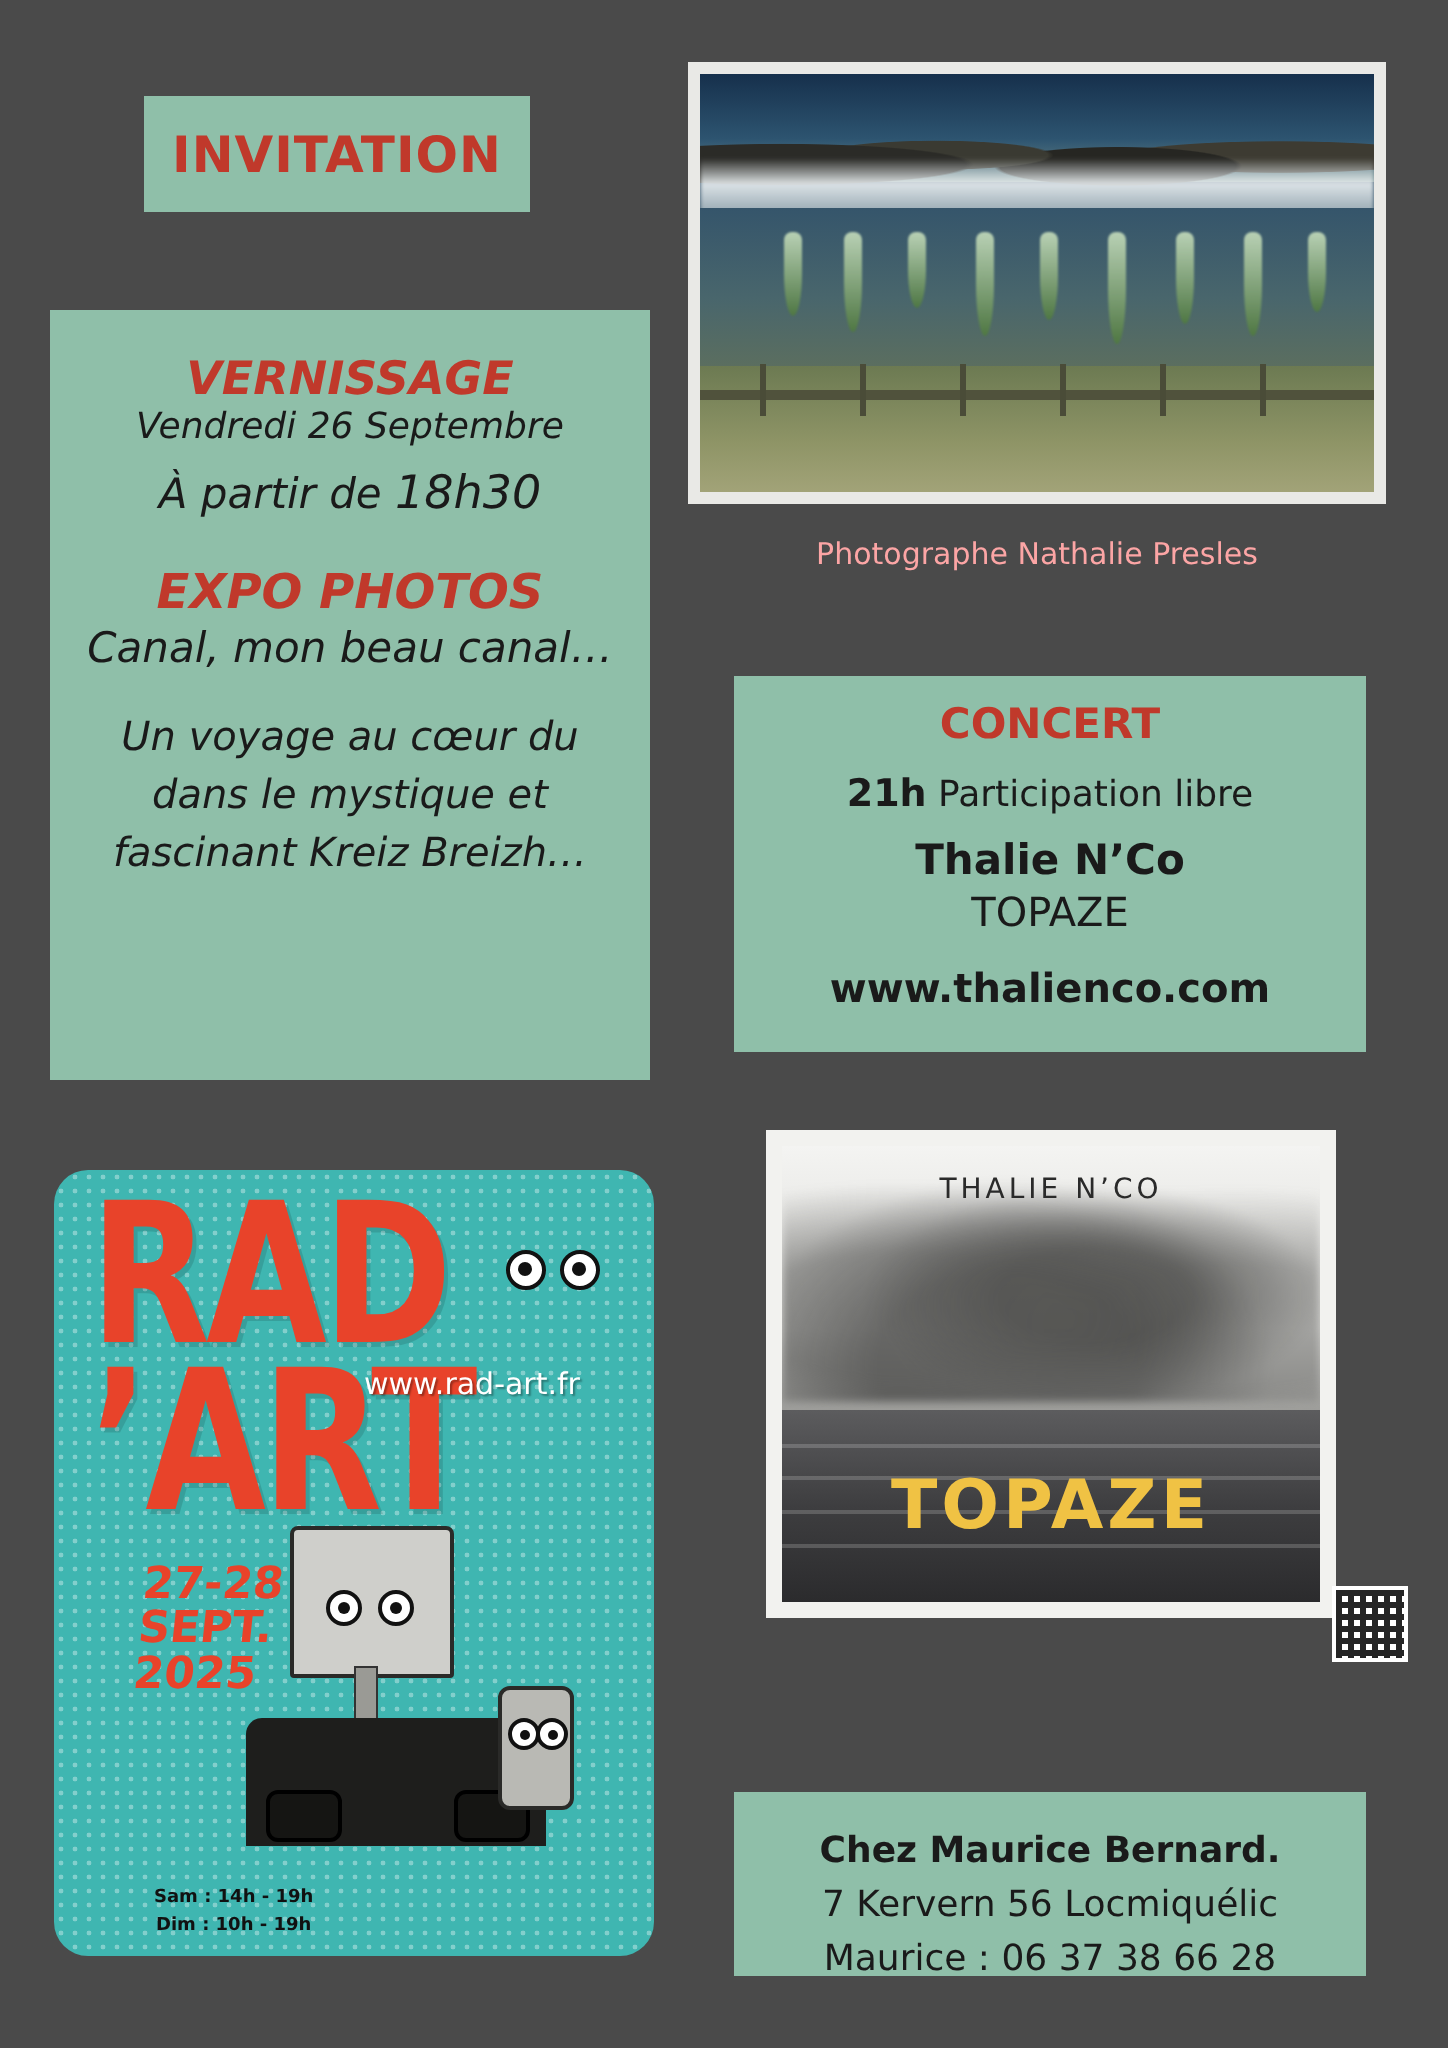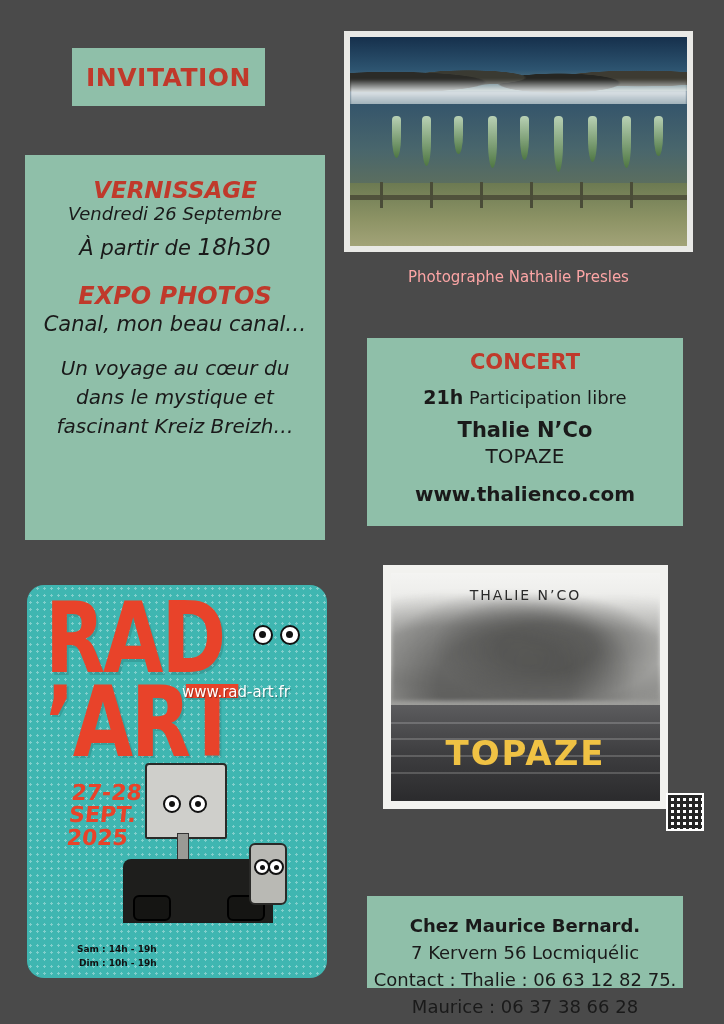--- a/index.html
+++ b/index.html
@@ -250,21 +250,21 @@
   .ra-tank .eye.r { left: 17px; }
   .ra-tank .eye::after {
     content: ""; position: absolute; width: 5px; height: 5px; border-radius: 50%;
     background: #111; left: 3.5px; top: 3.5px;
   }
   .ra-footer {
     position: absolute; left: 0; bottom: 0; width: 100%; height: 42px;
   }
   .ra-f-left {
     position: absolute; left: 50px; bottom: 8px; color: #111; font-size: 9px;
-    font-weight: bold; line-height: 1.5; text-align: right;
+    font-weight: bold; line-height: 1.5; text-align: center;
   }
   .ra-f-right {
     position: absolute; left: 132px; bottom: 8px; color: #e8432a; font-size: 10px;
     font-weight: bold; line-height: 1.5; text-align: left;
   }
 
   
   #album-frame {
     position: absolute;
     left: 383px;
@@ -465,17 +465,16 @@
     </div>
   </div>
 
   <div id="qr-code">
     <div class="qr-inner"></div>
   </div>
 
   <div class="panel" id="contact-panel">
     <div class="ct-line first">Chez Maurice Bernard.</div>
     <div class="ct-line">7 Kervern 56 Locmiquélic</div>
-    <div class="ct-line">Contact : Thalie : 06 63 12 82 75.</div>
     <div class="ct-line">Maurice : 06 37 38 66 28</div>
   </div>
 
 </div>
 
 </body></html>

